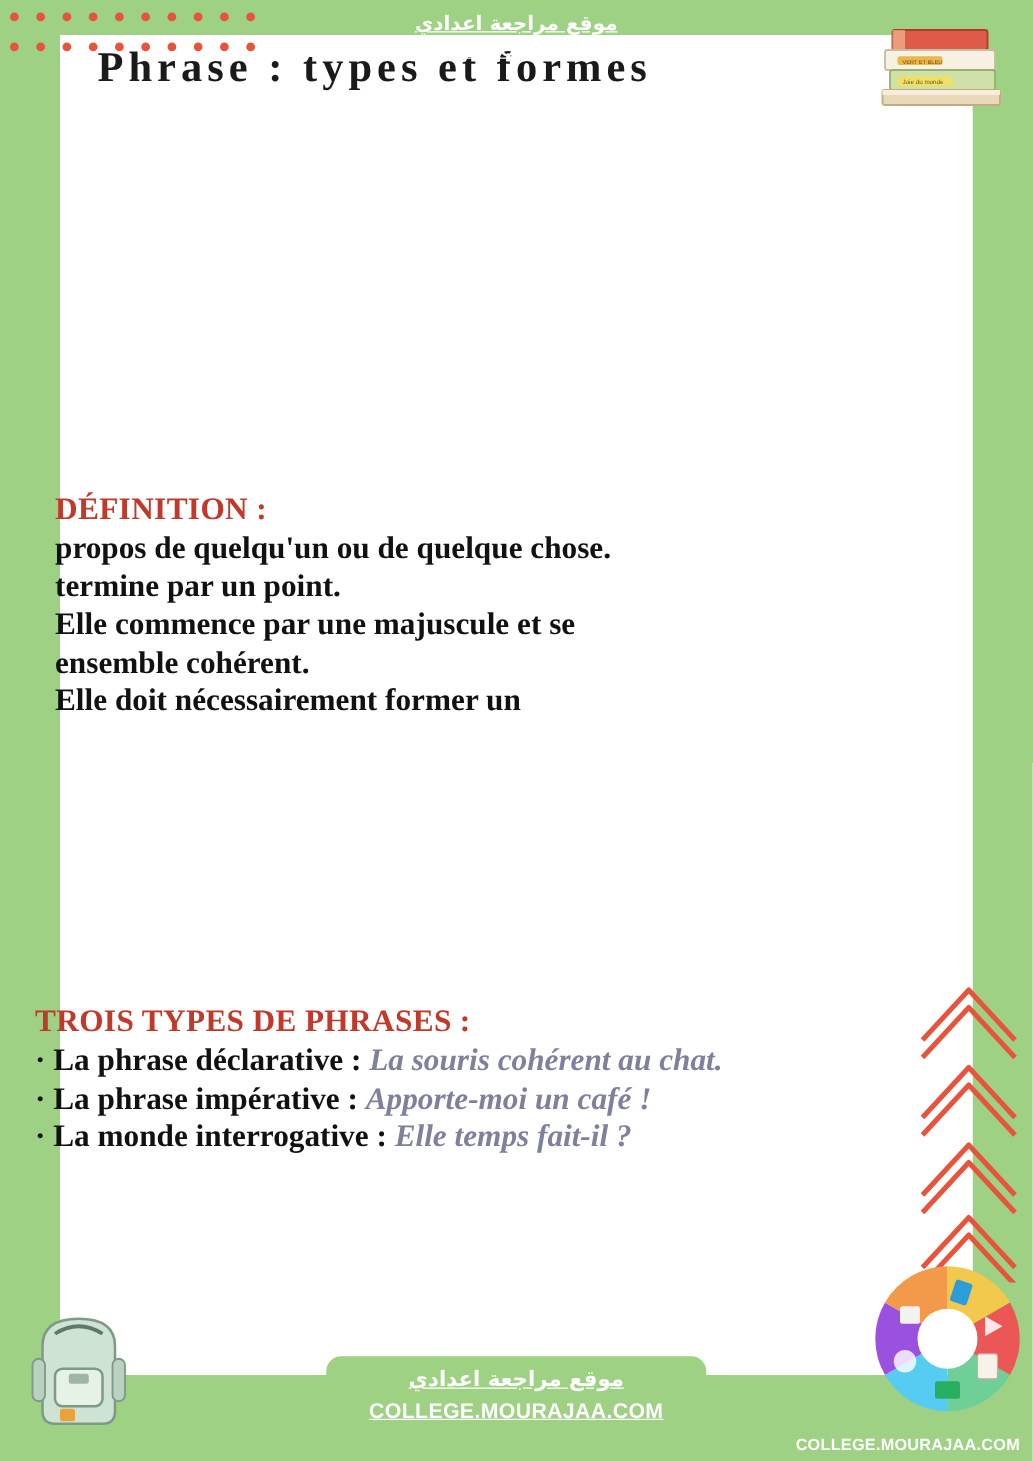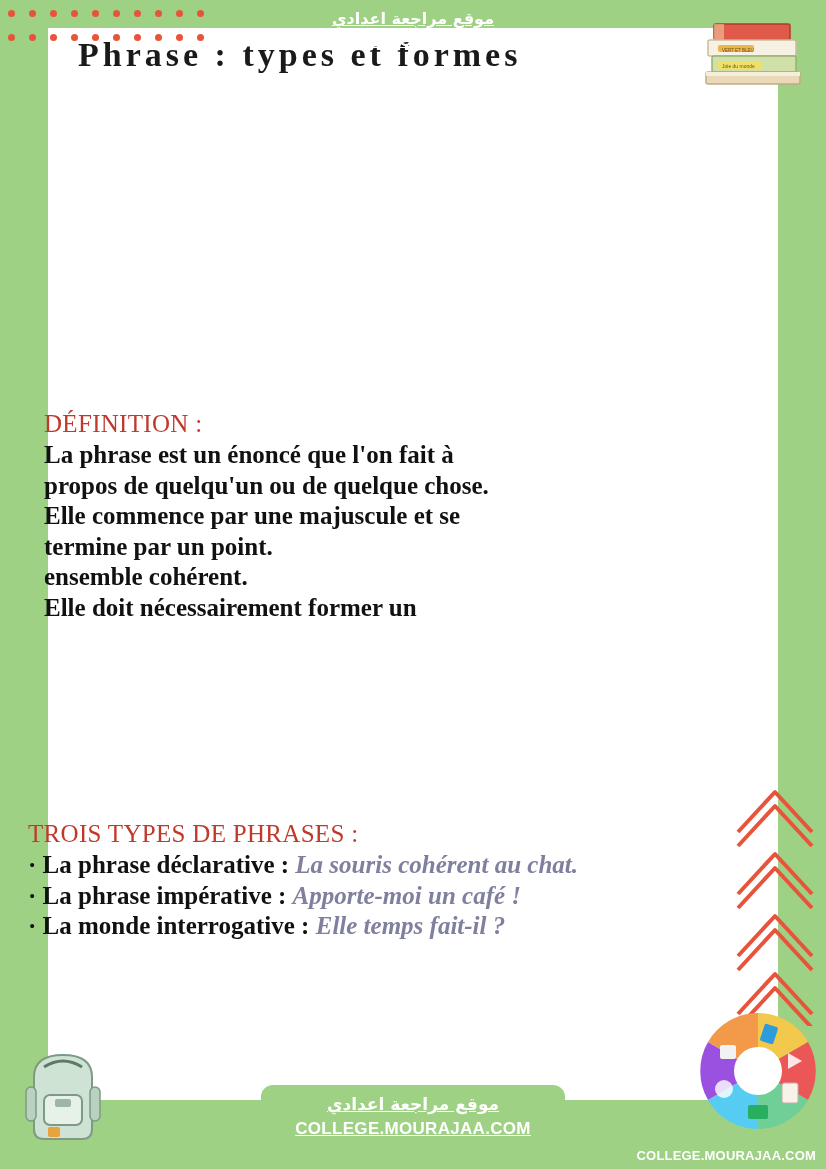--- a/index.html
+++ b/index.html
@@ -97,23 +97,23 @@
     white-space: nowrap;
     margin-left: 20px;
   }
 
   
   .block { position: absolute; z-index: 12; }
 
   .heading {
     color: #c0392b;
     font-size: 25px;
-    font-weight: normal;
+    font-weight: bold;
     font-family: "Liberation Serif", serif;
-    margin: 16px 0 2px 0;
+    margin: 0 0 2px 0;
     letter-spacing: 0.3px;
   }
   .body-line {
     color: #111111;
     font-size: 25px;
     font-weight: bold;
     font-family: "Liberation Serif", serif;
     line-height: 1.22;
     margin: 0;
   }
@@ -258,24 +258,23 @@
     <rect x="14" y="42" width="84" height="16" rx="2" fill="#cfe0a8" stroke="#9bb070" stroke-width="1.5"></rect>
     <rect x="20" y="47" width="44" height="8" rx="2" fill="#f0e06a"></rect>
     <text x="24" y="53.5" font-family="Liberation Sans, sans-serif" font-size="5" fill="#6a5a12">Joie du monde</text>
     <rect x="8" y="58" width="94" height="12" rx="2" fill="#ead9b8" stroke="#c2ab84" stroke-width="1.5"></rect>
     <rect x="8" y="58" width="94" height="4" fill="#f7eddb"></rect>
   </svg>
 </div>
 
 <div class="block" id="definition-block">
   <div class="heading">DÉFINITION :</div>
-  <p class="body-line">La phrase est un énoncé que l'on fait à</p>
   <p class="body-line">propos de quelqu'un ou de quelque chose.</p>
+  <p class="body-line">termine par un point.</p>
   <p class="body-line">Elle commence par une majuscule et se</p>
-  <p class="body-line">termine par un point.</p>
   <p class="body-line">ensemble cohérent.</p>
   <p class="body-line">Elle doit nécessairement former un</p>
 </div>
 
 <div class="block" id="types-block">
   <div class="heading">TROIS TYPES DE PHRASES :</div>
 
   <p class="body-line">
     <span>· La phrase déclarative : </span><span class="example">La souris cohérent au chat.</span>
   </p>

